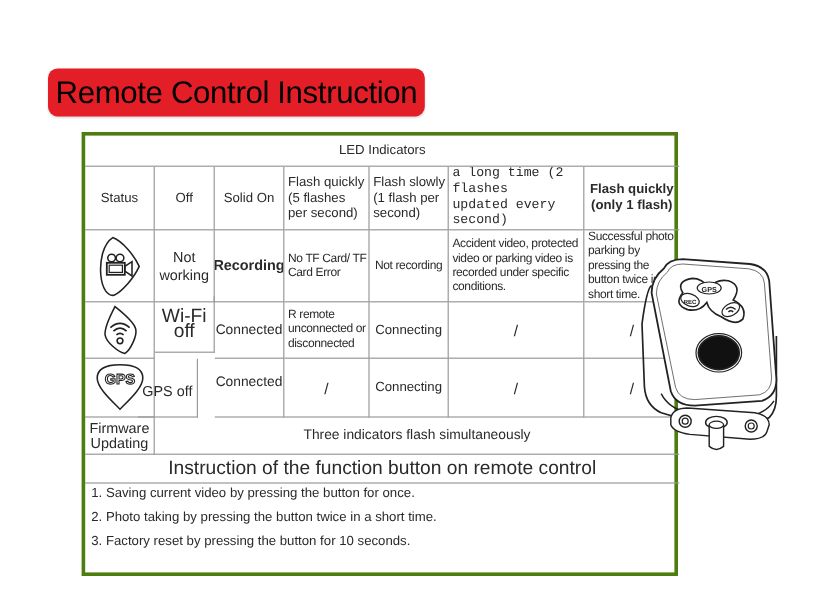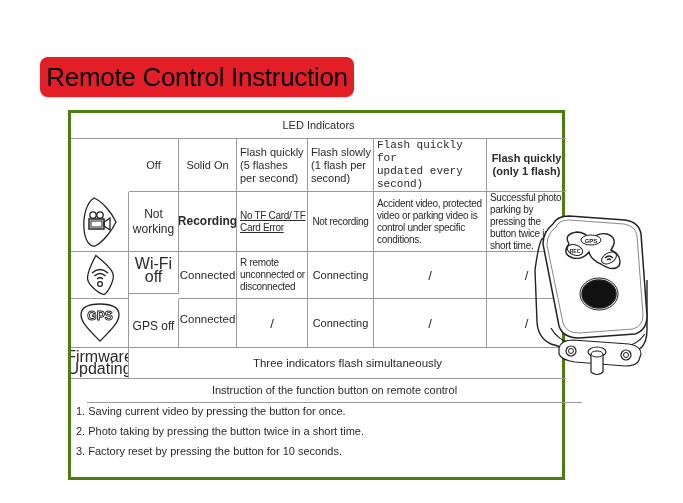--- a/index.html
+++ b/index.html
@@ -42,39 +42,41 @@
 </style>
 </head>
 <body>
 
 <div class="title-banner">Remote Control Instruction</div>
 
 <div class="led-table">
 
   <div class="cell noright" style="left:0;top:0;width:495px;height:26px;">LED Indicators</div>
 
+  <div class="cell" style="left:0;top:26px;width:58px;height:53px;">Status</div>
   <div class="cell" style="left:58px;top:26px;width:50px;height:53px;">Off</div>
   <div class="cell" style="left:108px;top:26px;width:58px;height:53px;">Solid On</div>
   <div class="cell left" style="left:166px;top:26px;width:71px;height:53px;">
     <div>
       <div>Flash quickly</div>
       <div>(5 flashes</div>
       <div>per second)</div>
     </div>
   </div>
   <div class="cell left" style="left:237px;top:26px;width:66px;height:53px;">
     <div>
       <div>Flash slowly</div>
       <div>(1 flash per</div>
       <div>second)</div>
     </div>
   </div>
   <div class="cell left" style="left:303px;top:26px;width:113px;height:53px;align-items:flex-end;padding-top:5px;font-family:Liberation Mono, monospace;">
     <div>
       <div>Flash quickly for</div>
+      <div>a long time (2 flashes</div>
       <div>updated every second)</div>
     </div>
   </div>
   <div class="cell noright bold" style="left:416px;top:26px;width:79px;height:53px;">
     <div>
       <div>Flash quickly</div>
       <div>(only 1 flash)</div>
     </div>
   </div>
 
@@ -83,23 +85,23 @@
       <path d="M14 3 C6 8 3 22 4 34 C5 46 10 52 15 51 C22 48 32 36 36 27 C32 18 22 6 14 3 Z" fill="none" stroke="#222" stroke-width="1.3"></path>
       <circle cx="13" cy="20" r="3.2" fill="none" stroke="#222" stroke-width="1.3"></circle>
       <circle cx="20" cy="20" r="3.2" fill="none" stroke="#222" stroke-width="1.3"></circle>
       <rect x="9" y="24" width="15" height="10" fill="none" stroke="#222" stroke-width="1.5"></rect>
       <rect x="11" y="26" width="11" height="6" fill="none" stroke="#222" stroke-width="1"></rect>
       <path d="M24 27 L30 23 L30 35 L24 31 Z" fill="none" stroke="#222" stroke-width="1.3"></path>
     </svg>
   </div>
   <div class="cell" style="left:58px;top:79px;width:50px;height:60px;font-size:12px;line-height:15px;">Not working</div>
   <div class="cell" style="left:108px;top:79px;width:58px;height:60px;font-size:12px;font-weight:bold;">Recording</div>
-  <div class="cell left small" style="left:166px;top:79px;width:71px;height:60px;letter-spacing:-0.3px;text-decoration:underline;">No TF Card/ TF Card Error</div>
+  <div class="cell left small" style="left:166px;top:79px;width:71px;height:60px;letter-spacing:-0.3px;">No TF Card/ TF Card Error</div>
   <div class="cell small" style="left:237px;top:79px;width:66px;height:60px;letter-spacing:-0.3px;">Not recording</div>
-  <div class="cell left small" style="left:303px;top:79px;width:113px;height:60px;letter-spacing:-0.3px;padding-right:2px;">Accident video, protected video or parking video is control under specific conditions.</div>
+  <div class="cell left small" style="left:303px;top:79px;width:113px;height:60px;letter-spacing:-0.3px;padding-right:2px;">Accident video, protected video or parking video is recorded under specific conditions.</div>
   <div class="cell left small noright" style="left:416px;top:79px;width:79px;height:60px;letter-spacing:-0.3px;">Successful photo parking by pressing the button twice in a short time.</div>
 
   <div class="cell" style="left:0;top:139px;width:58px;height:47px;">
     <svg class="icon-svg" width="34" height="44" viewBox="0 0 34 44">
       <path d="M17 2 C12 8 4 18 4 24 C4 30 12 40 17 42 C22 40 30 30 30 24 C30 18 22 8 17 2 Z" fill="none" stroke="#222" stroke-width="1.3" transform="rotate(-12 17 22)"></path>
       <path d="M9 20 Q17 13 25 20" fill="none" stroke="#222" stroke-width="1.4"></path>
       <path d="M11.5 23 Q17 18 22.5 23" fill="none" stroke="#222" stroke-width="1.4"></path>
       <path d="M14 26 Q17 23.5 20 26" fill="none" stroke="#222" stroke-width="1.4"></path>
       <circle cx="17" cy="31" r="2.4" fill="none" stroke="#222" stroke-width="1.3"></circle>
     </svg>
@@ -110,31 +112,31 @@
   <div class="cell" style="left:237px;top:139px;width:66px;height:47px;">Connecting</div>
   <div class="cell" style="left:303px;top:139px;width:113px;height:47px;font-size:13px;">/</div>
   <div class="cell noright" style="left:416px;top:139px;width:79px;height:47px;font-size:13px;">/</div>
 
   <div class="cell" style="left:0;top:186px;width:58px;height:49px;">
     <svg class="icon-svg" width="46" height="44" viewBox="0 0 46 44">
       <path d="M23 40 C15 32 4 22 4 14 C4 6 12 3 23 3 C34 3 42 6 42 14 C42 22 31 32 23 40 Z" fill="none" stroke="#222" stroke-width="1.3"></path>
       <text x="23" y="19" text-anchor="middle" font-family="Liberation Sans, sans-serif" font-size="12" font-weight="bold" fill="#fff" stroke="#222" stroke-width="0.9">GPS</text>
     </svg>
   </div>
-  <div class="cell" style="left:58px;top:186px;width:50px;height:49px;font-size:12px;padding-top:6px;">GPS off</div>
+  <div class="cell" style="left:44px;top:186px;width:50px;height:49px;font-size:12px;padding-top:6px;">GPS off</div>
   <div class="cell" style="left:108px;top:186px;width:58px;height:49px;font-size:11.5px;align-items:flex-start;padding-top:14px;">Connected</div>
   <div class="cell" style="left:166px;top:186px;width:71px;height:49px;font-size:13px;">/</div>
   <div class="cell" style="left:237px;top:186px;width:66px;height:49px;">Connecting</div>
   <div class="cell" style="left:303px;top:186px;width:113px;height:49px;font-size:13px;">/</div>
   <div class="cell noright" style="left:416px;top:186px;width:79px;height:49px;font-size:13px;">/</div>
 
-  <div class="cell" style="left:0;top:235px;width:58px;height:31px;font-size:16px;line-height:12px;">Firmware Updating</div>
+  <div class="cell" style="left:0;top:235px;width:58px;height:31px;font-size:12px;line-height:12px;">Firmware Updating</div>
   <div class="cell noright" style="left:58px;top:235px;width:437px;height:31px;font-size:11.5px;">Three indicators flash simultaneously</div>
 
-  <div class="cell noright" style="left:16px;top:266px;width:495px;height:24px;font-size:11px;">Instruction of the function button on remote control</div>
+  <div class="cell noright" style="left:0;top:266px;width:495px;height:24px;font-size:16px;">Instruction of the function button on remote control</div>
 
   <div class="list-area">
     <div class="list-item">1. Saving current video by pressing the button for once.</div>
     <div class="list-item">2. Photo taking by pressing the button twice in a short time.</div>
     <div class="list-item">3. Factory reset by pressing the button for 10 seconds.</div>
   </div>
 </div>
 
 <div class="remote-device">
   <svg width="150" height="170" viewBox="0 0 150 170">

